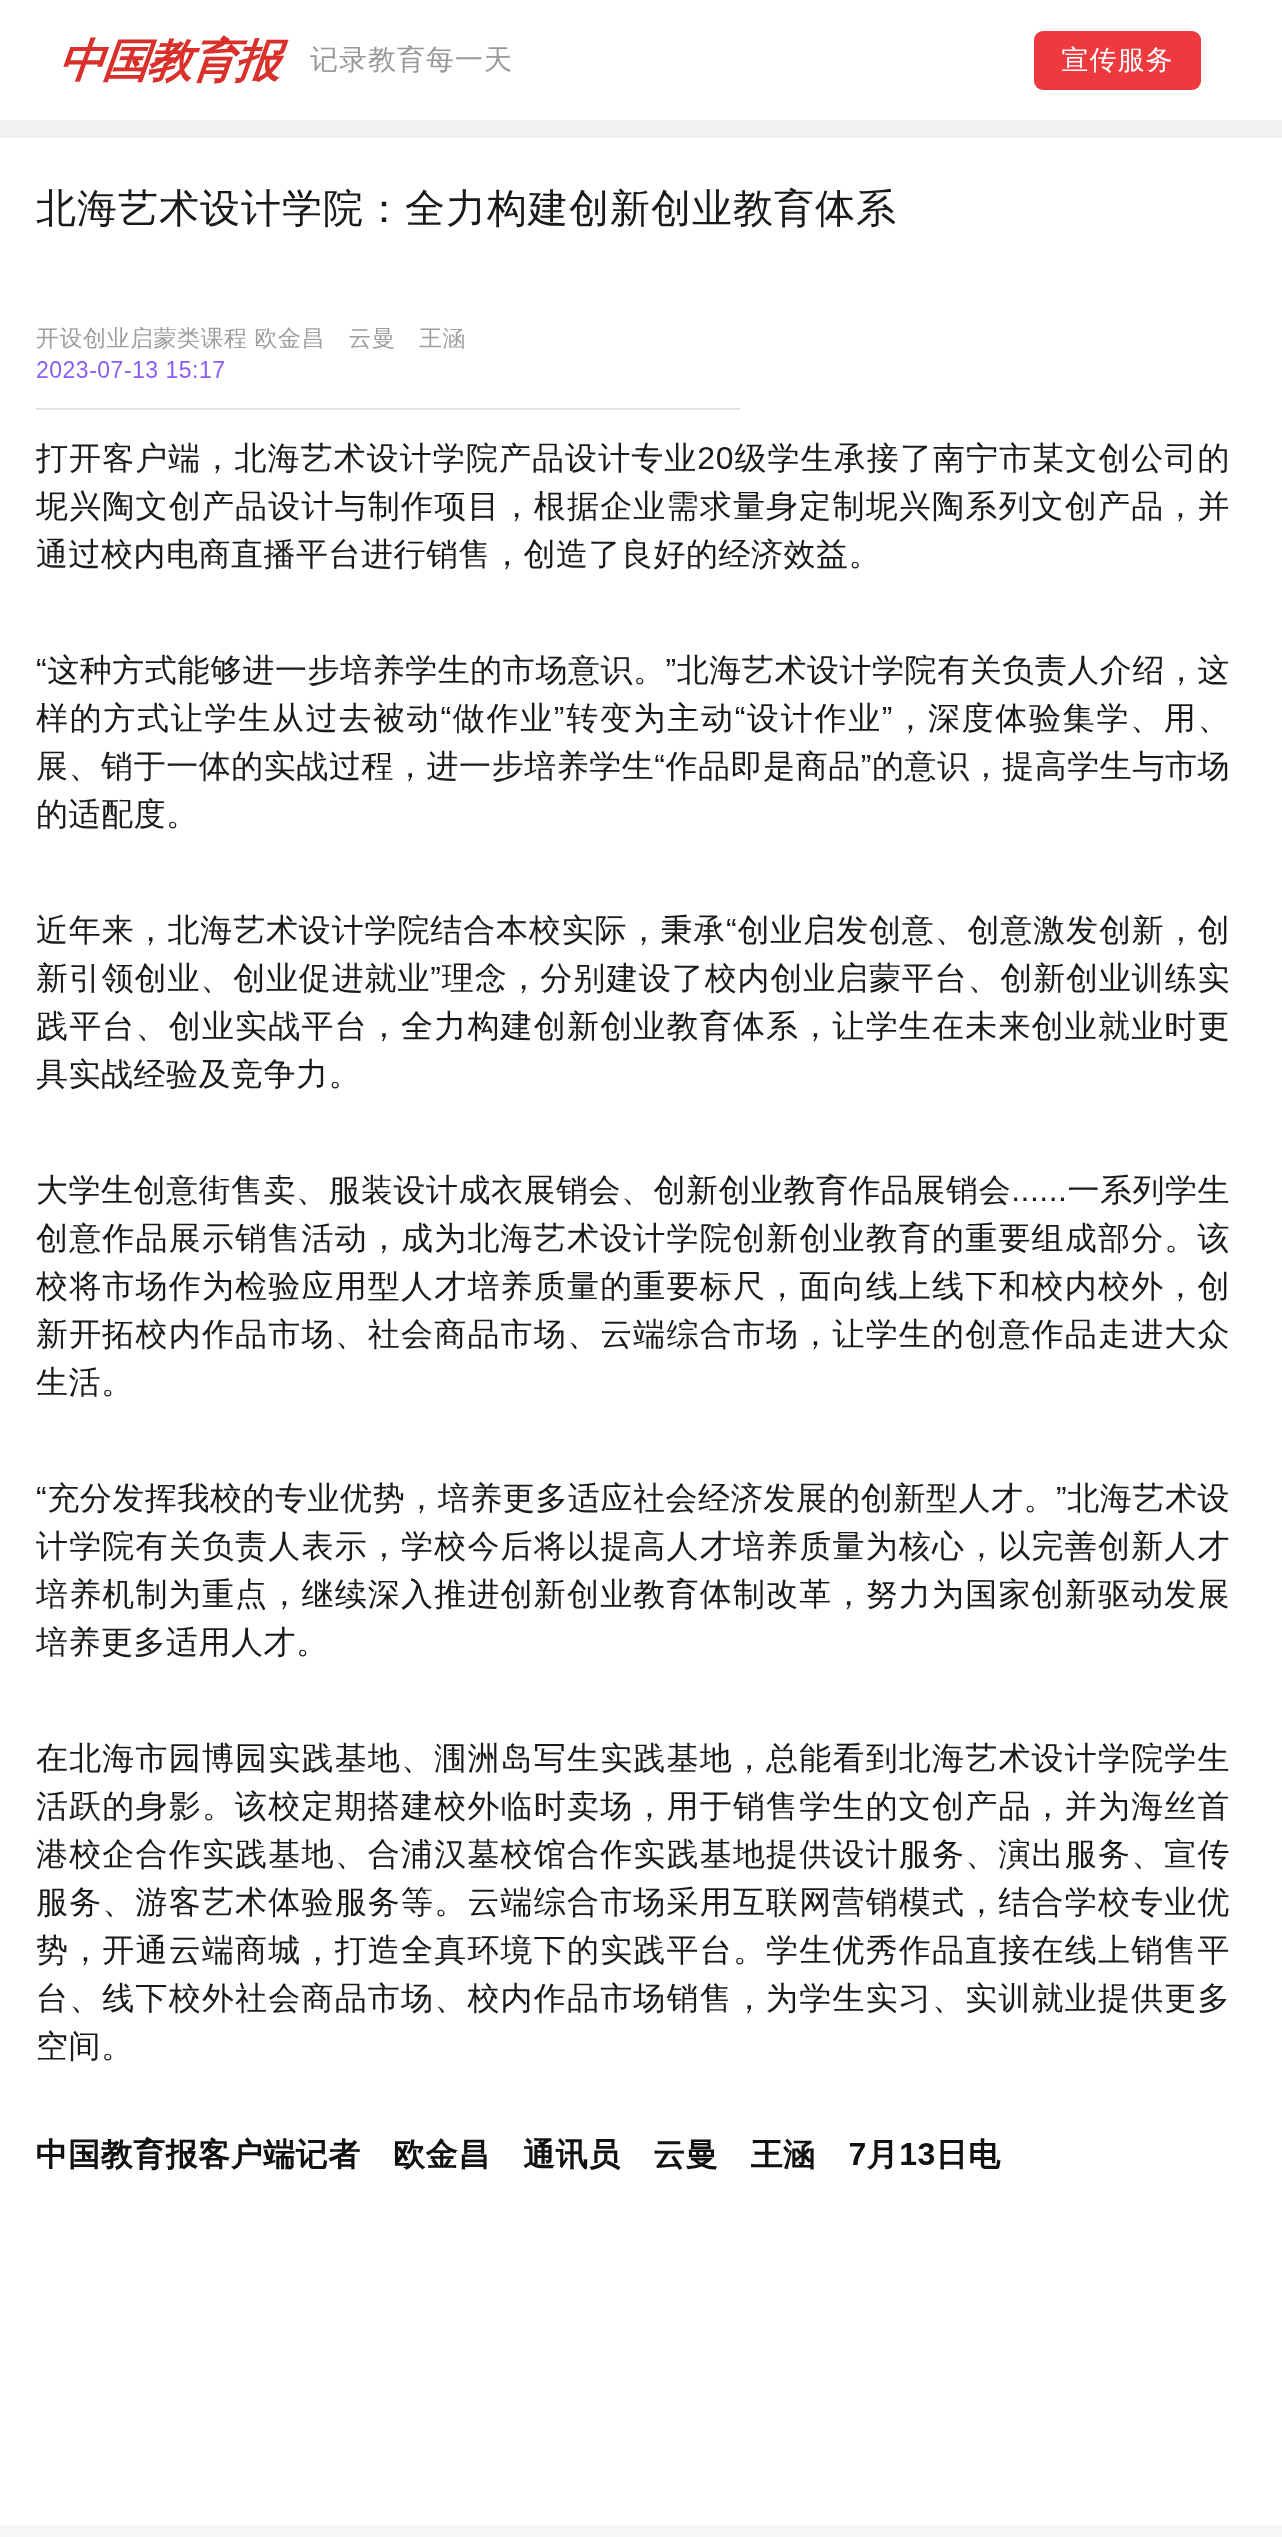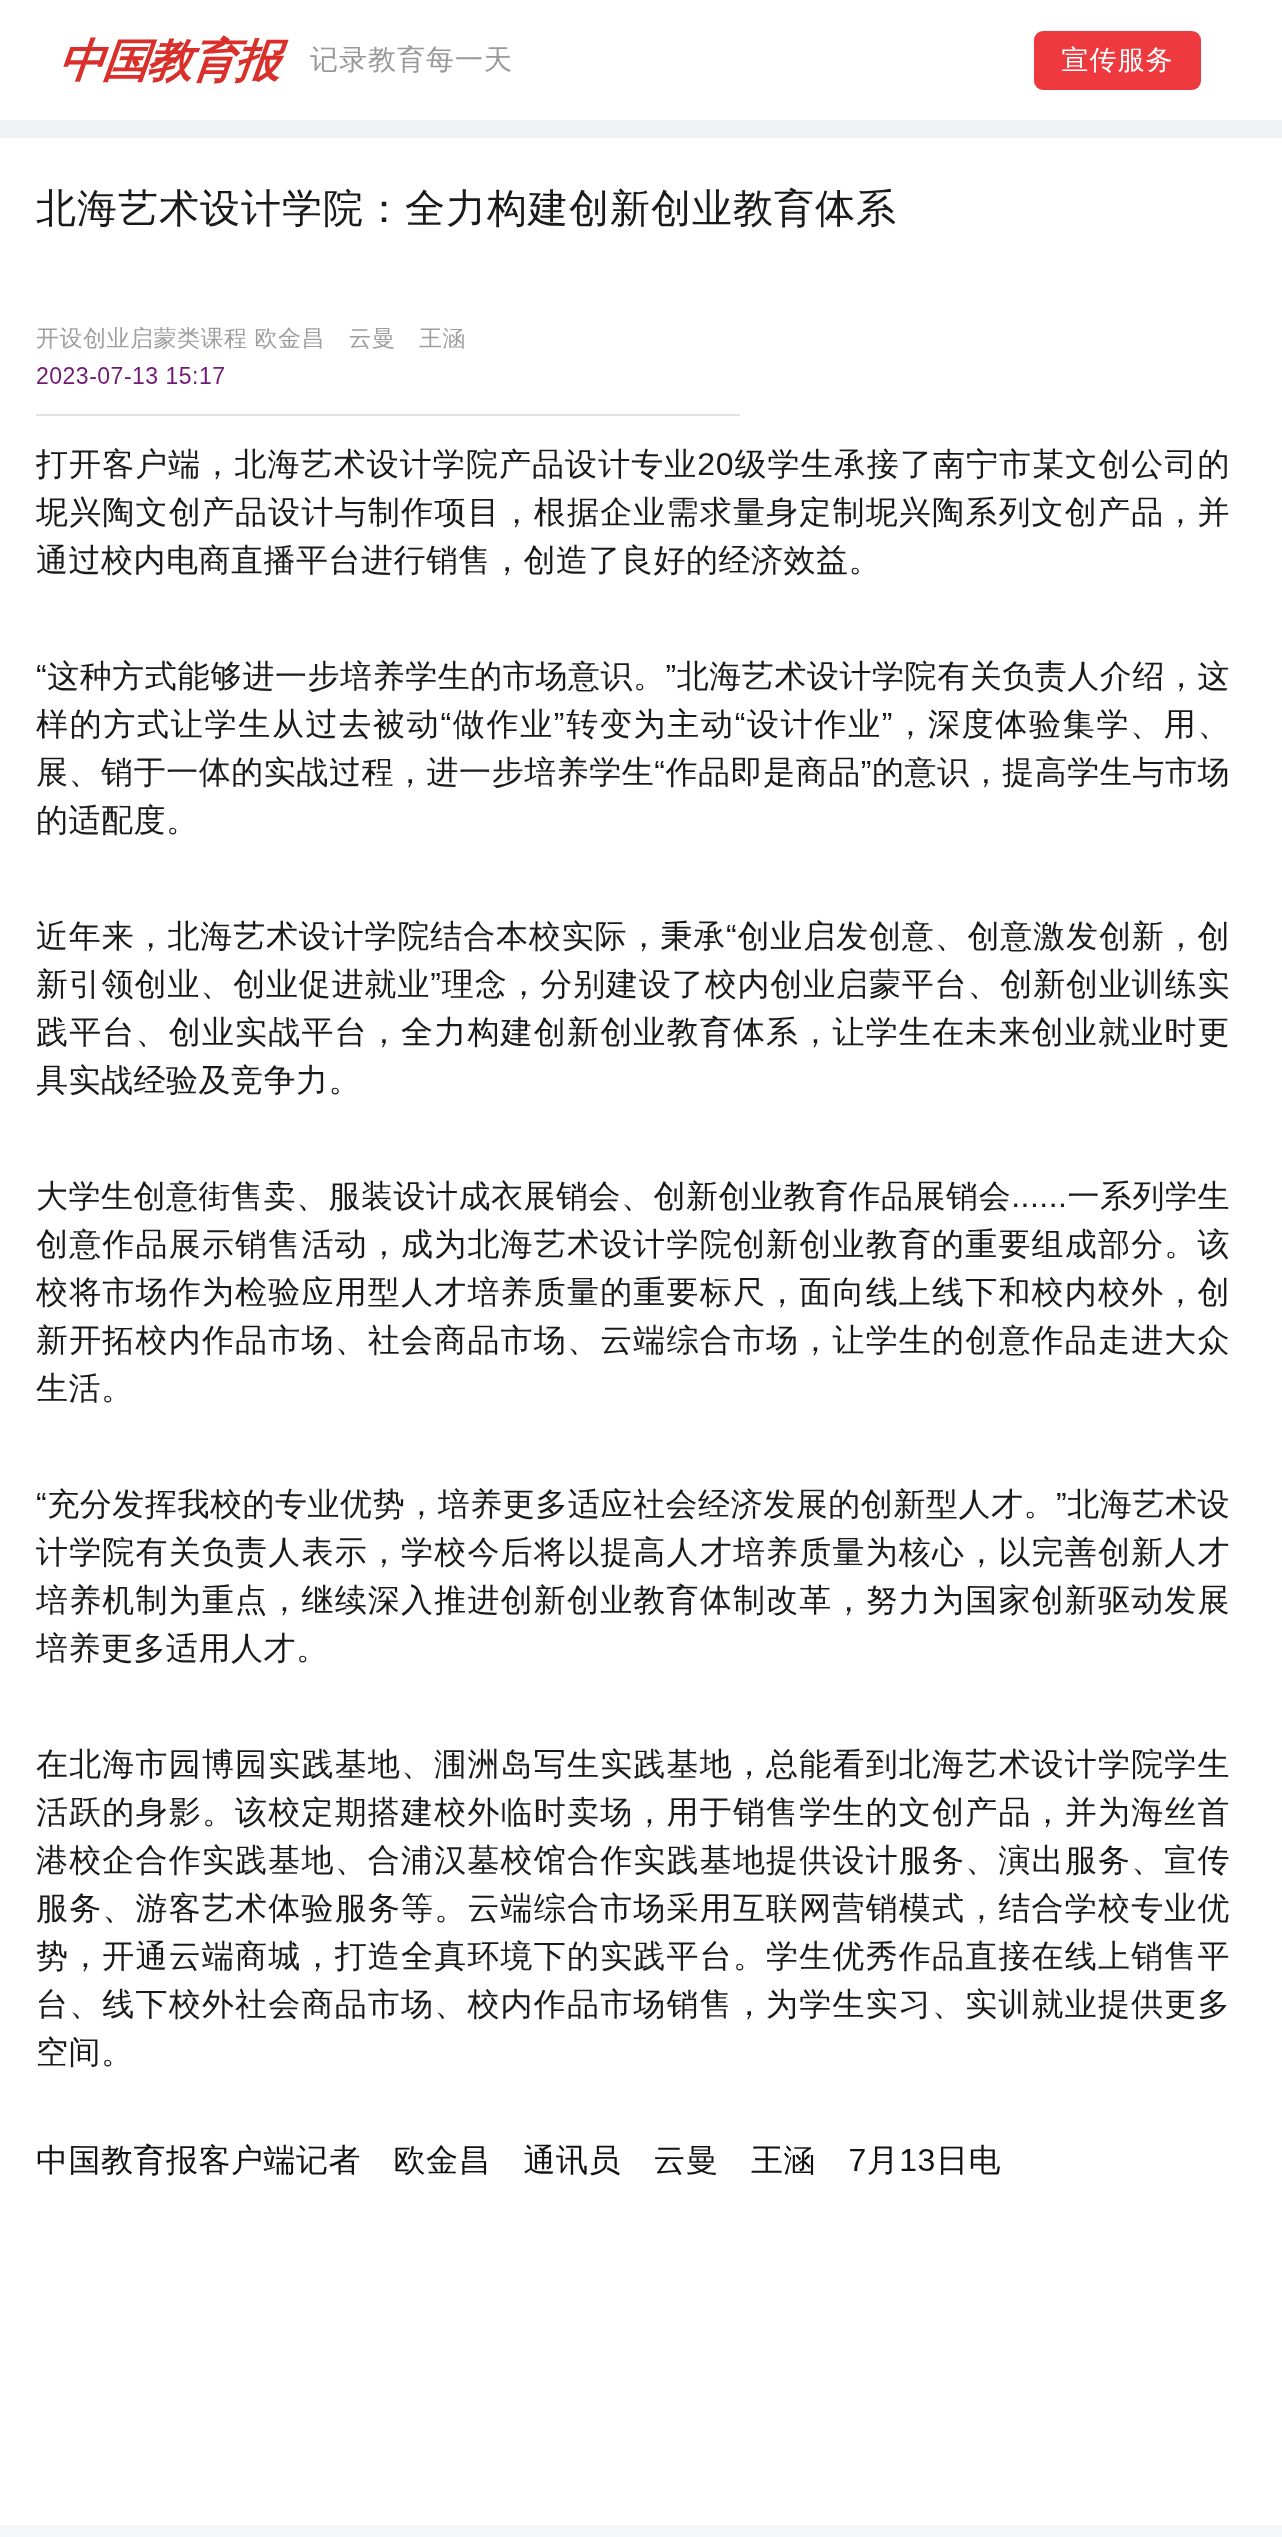--- a/index.html
+++ b/index.html
@@ -76,23 +76,22 @@
     line-height: 1.4;
   }
   .byline {
     margin-top: 86px;
     font-size: 23px;
     color: #9e9e9e;
     letter-spacing: 0.5px;
     line-height: 1.4;
   }
   .pub-date {
-    margin-top: 6px;
     font-size: 23px;
-    color: #701a75;
+    color: #8b5cf6;
     letter-spacing: 0.5px;
     line-height: 1.4;
   }
   .divider {
     margin-top: 22px;
     width: 704px;
     height: 2px;
     background: #e2e2e2;
   }
 
@@ -104,21 +103,21 @@
     line-height: 48px;
     color: #1a1a1a;
     text-align: justify;
     letter-spacing: 0.5px;
   }
   .article-body p:first-child { margin-top: 24px; }
 
   .article-footer {
     margin-top: -8px;
     font-size: 32px;
-    font-weight: normal;
+    font-weight: bold;
     color: #111111;
     line-height: 48px;
     letter-spacing: 0.5px;
   }
 
   .bottom-band {
     position: absolute;
     left: 0; right: 0; bottom: 0;
     height: 12px;
     background: #f5f6f7;

